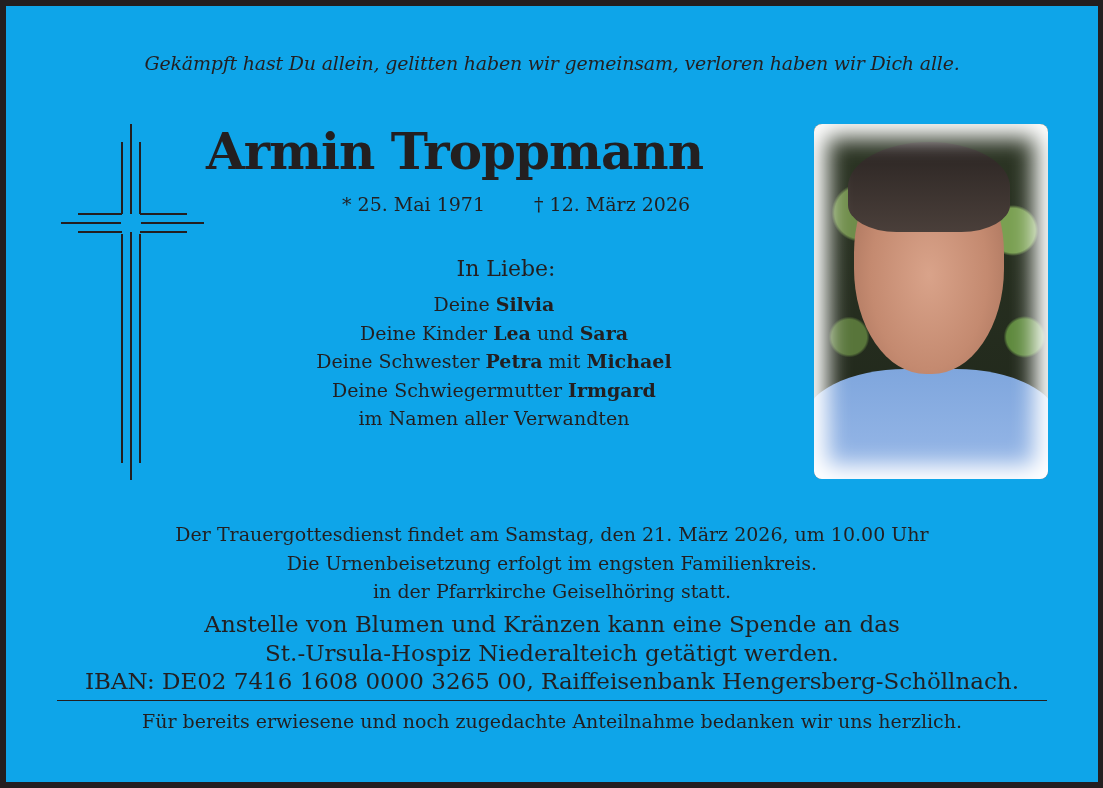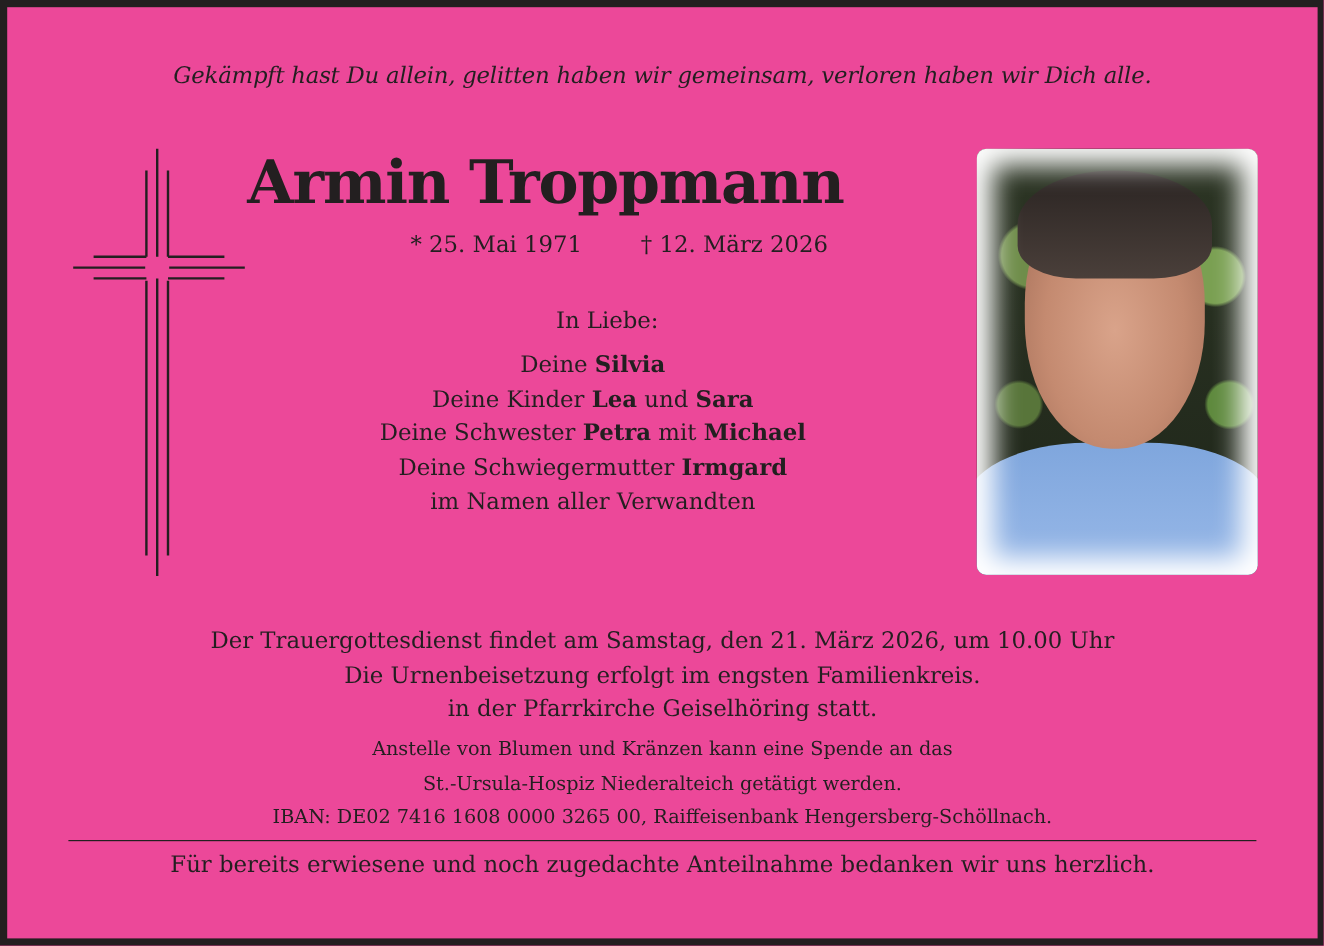--- a/index.html
+++ b/index.html
@@ -8,21 +8,21 @@
       background: #231f20;
       position: relative;
       overflow: hidden;
       font-family: "DejaVu Serif", "Liberation Serif", serif;
       color: #231f20;
     }
     .card {
       position: absolute;
       left: 6px; top: 6px;
       width: 1092px; height: 776px;
-      background: #ec4899;
+      background: #0ea5e9;
     }
     .motto {
       position: absolute;
       left: 0; right: 0; top: 46px;
       text-align: center;
       font-style: italic;
       font-size: 19px;
       letter-spacing: -0.2px;
     }
     .cross {
@@ -44,21 +44,21 @@
       top: 187px; left: 280px;
       width: 440px;
       font-size: 19px;
     }
     .birth { position: absolute; left: 16px; margin-left: 40px; }
     .death { position: absolute; left: 248px; }
     .inliebe {
       position: absolute;
       left: 200px; width: 600px; top: 250px;
       text-align: center;
-      font-size: 19px;
+      font-size: 22px;
     }
     .family {
       position: absolute;
       left: 188px; width: 600px; top: 284px;
       text-align: center;
       font-size: 19px;
       line-height: 28.5px;
     }
     .family b { font-weight: bold; }
     .photo {
@@ -107,21 +107,21 @@
       position: absolute;
       left: 0; right: 0; top: 514px;
       text-align: center;
       font-size: 19px;
       line-height: 28.5px;
     }
     .donation {
       position: absolute;
       left: 0; right: 0; top: 604px;
       text-align: center;
-      font-size: 16px;
+      font-size: 23px;
       line-height: 28.5px;
     }
     .divider {
       position: absolute;
       left: 51px; width: 990px;
       top: 694px;
       height: 0;
       border-top: 1.5px solid #231f20;
     }
     .thanks {

